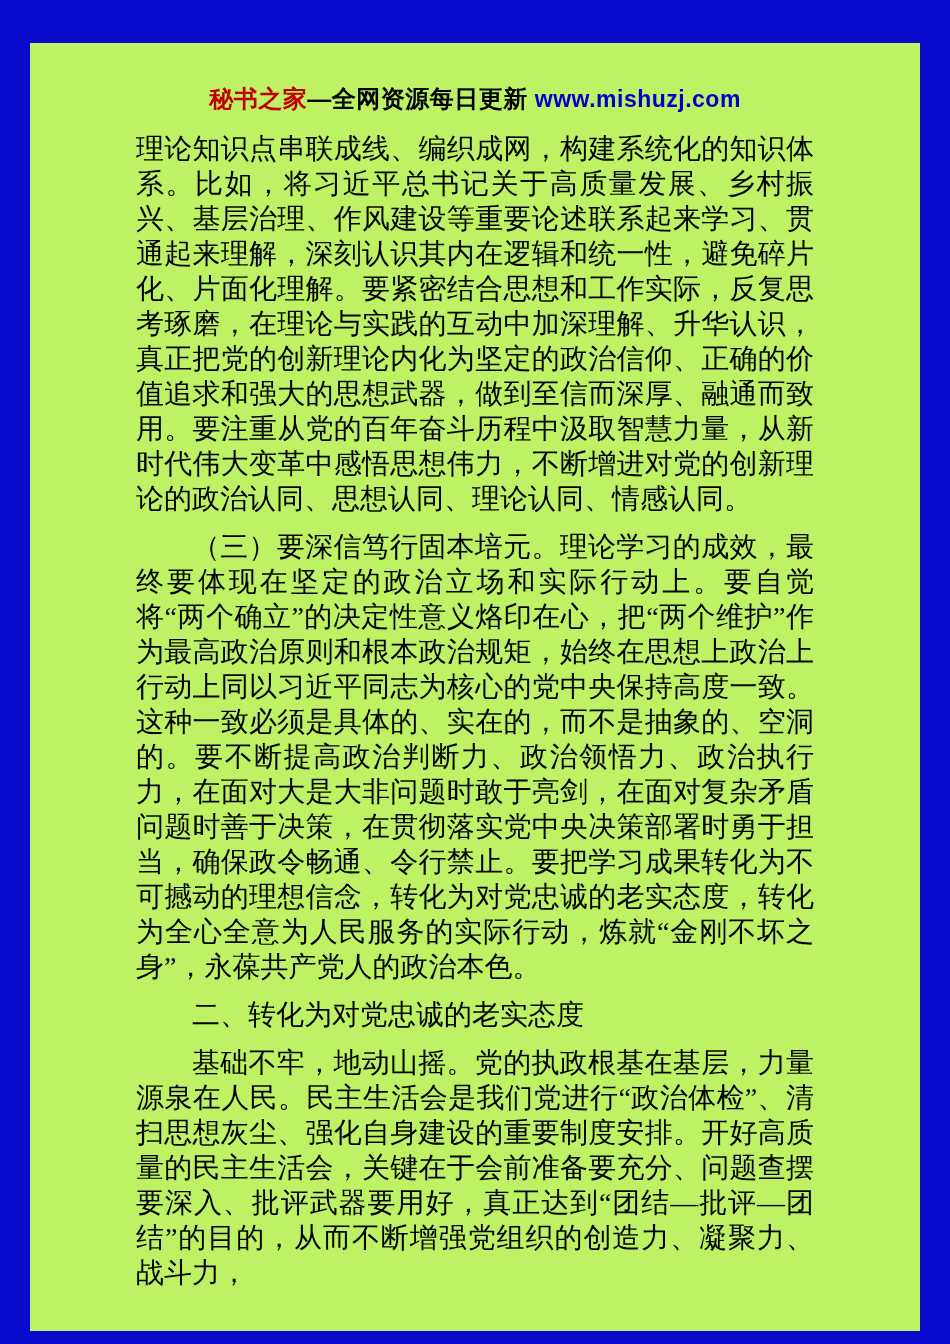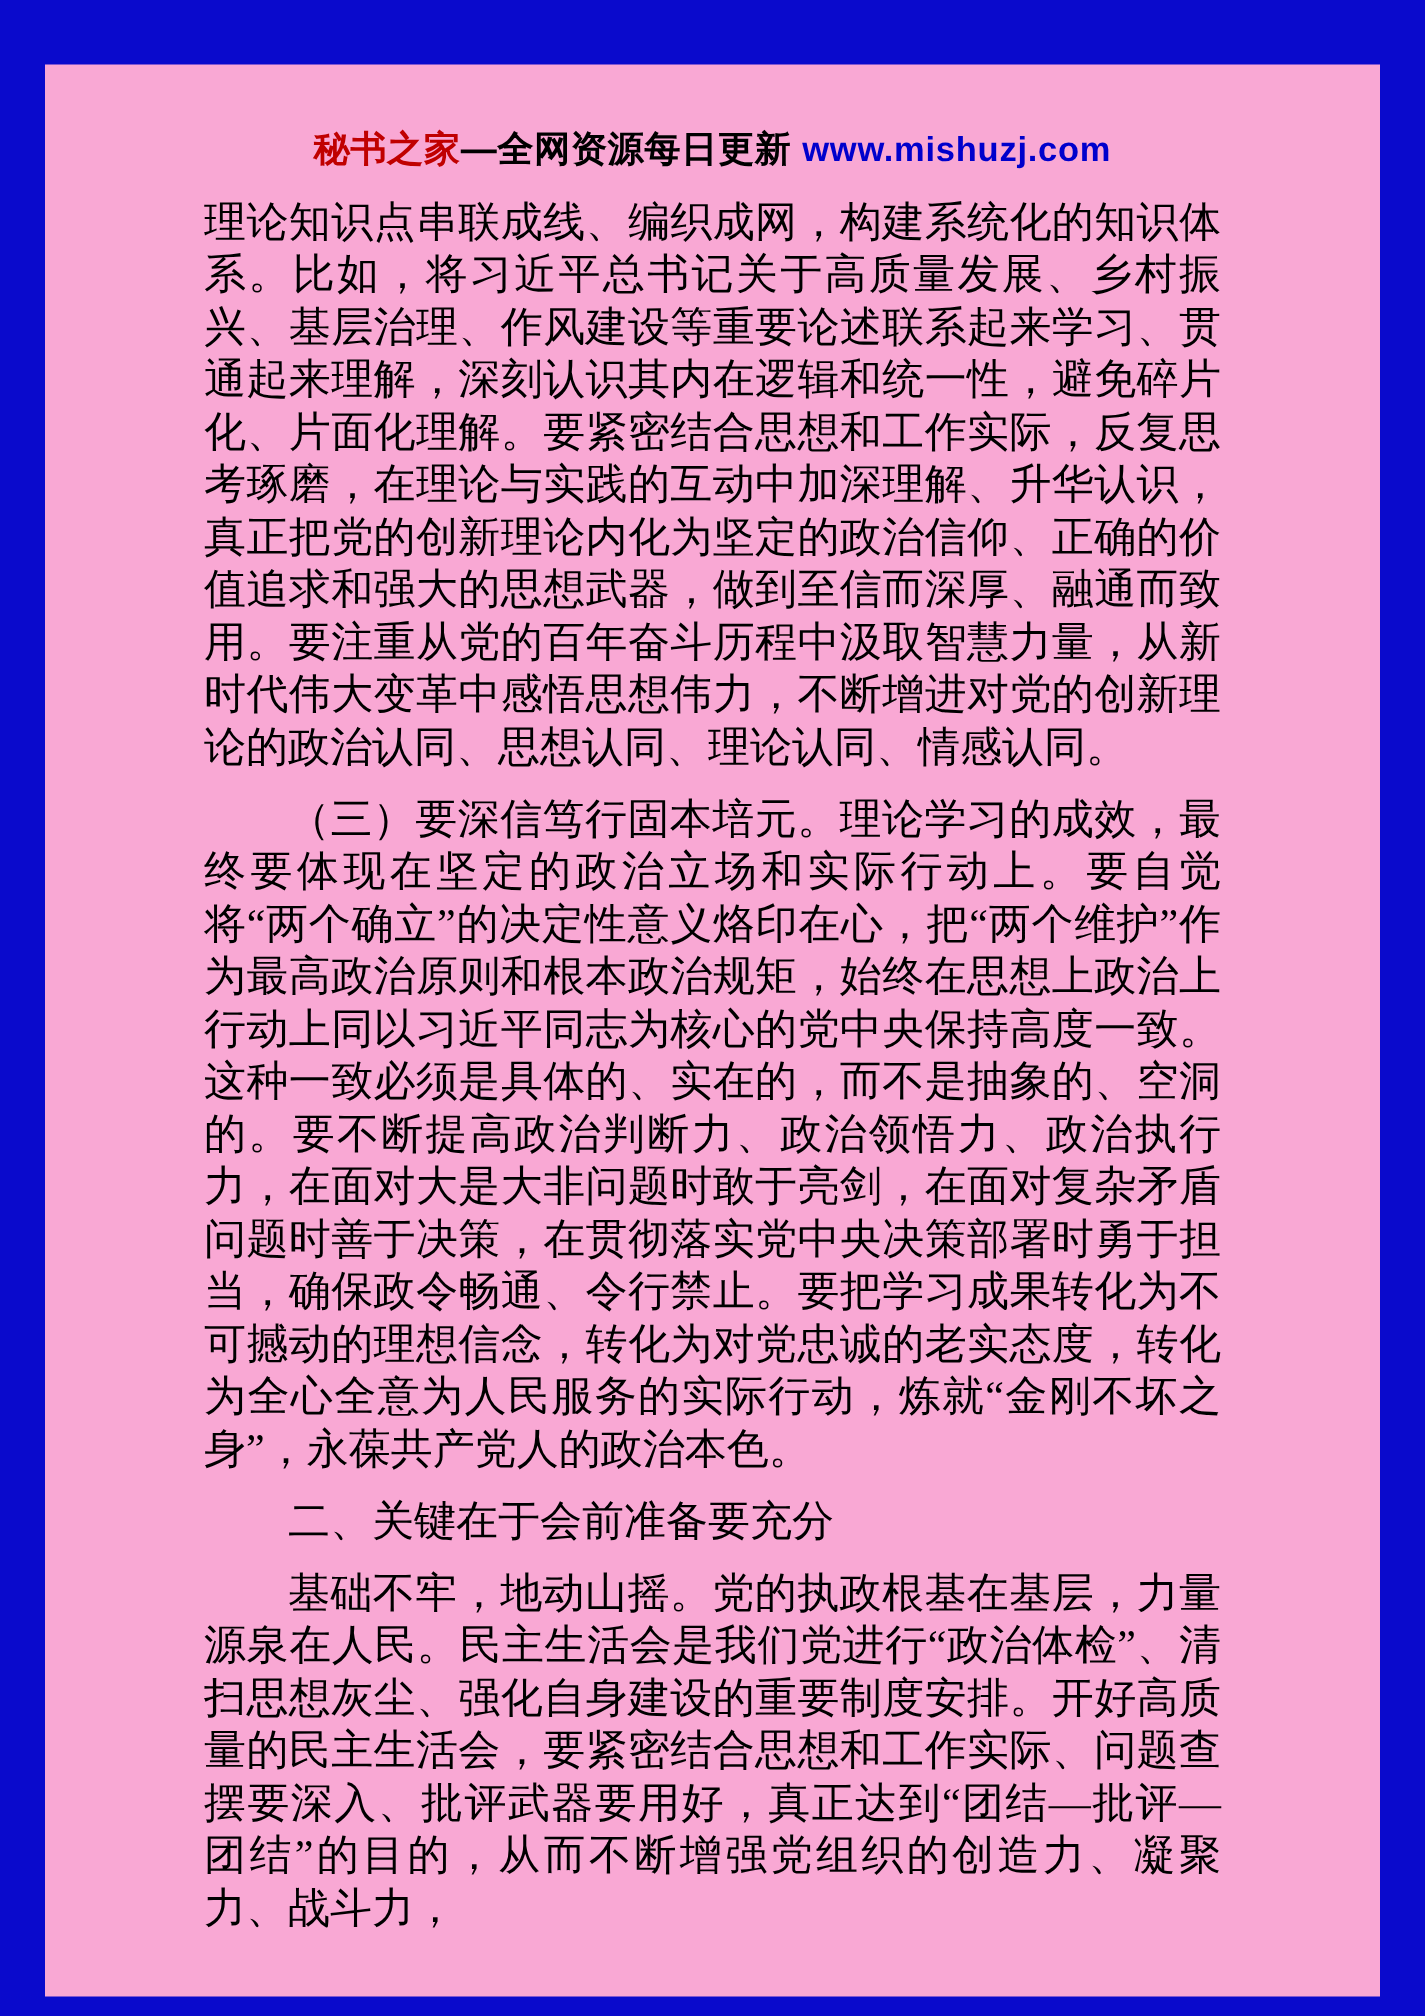--- a/index.html
+++ b/index.html
@@ -38,21 +38,21 @@
     color: #000000;
     text-align: justify;
     text-justify: inter-ideograph;
   }
   .content p { text-align: justify; margin-top: 13px; }
   .content p.indent { text-indent: 2em; }
 </style>
 </head>
 <body style="background: rgb(10, 10, 204);">
 
-<div class="page" style="background: #f9a8d4;">
+<div class="page" style="background: #bef264;">
   <div class="header"><span class="brand" style="color: rgb(192, 0, 0);">秘书之家</span><span class="tagline">—全网资源每日更新 </span><span class="url" style="color: rgb(0, 0, 204);">www.mishuzj.com</span></div>
   <div class="content" style="color: rgb(0, 0, 0);">
       <p>理论知识点串联成线、编织成网，构建系统化的知识体系。比如，将习近平总书记关于高质量发展、乡村振兴、基层治理、作风建设等重要论述联系起来学习、贯通起来理解，深刻认识其内在逻辑和统一性，避免碎片化、片面化理解。要紧密结合思想和工作实际，反复思考琢磨，在理论与实践的互动中加深理解、升华认识，真正把党的创新理论内化为坚定的政治信仰、正确的价值追求和强大的思想武器，做到至信而深厚、融通而致用。要注重从党的百年奋斗历程中汲取智慧力量，从新时代伟大变革中感悟思想伟力，不断增进对党的创新理论的政治认同、思想认同、理论认同、情感认同。</p>
       <p class="indent">（三）要深信笃行固本培元。理论学习的成效，最终要体现在坚定的政治立场和实际行动上。要自觉将“两个确立”的决定性意义烙印在心，把“两个维护”作为最高政治原则和根本政治规矩，始终在思想上政治上行动上同以习近平同志为核心的党中央保持高度一致。这种一致必须是具体的、实在的，而不是抽象的、空洞的。要不断提高政治判断力、政治领悟力、政治执行力，在面对大是大非问题时敢于亮剑，在面对复杂矛盾问题时善于决策，在贯彻落实党中央决策部署时勇于担当，确保政令畅通、令行禁止。要把学习成果转化为不可撼动的理想信念，转化为对党忠诚的老实态度，转化为全心全意为人民服务的实际行动，炼就“金刚不坏之身”，永葆共产党人的政治本色。</p>
-      <p class="indent">二、关键在于会前准备要充分</p>
-      <p class="indent">基础不牢，地动山摇。党的执政根基在基层，力量源泉在人民。民主生活会是我们党进行“政治体检”、清扫思想灰尘、强化自身建设的重要制度安排。开好高质量的民主生活会，要紧密结合思想和工作实际、问题查摆要深入、批评武器要用好，真正达到“团结—批评—团结”的目的，从而不断增强党组织的创造力、凝聚力、战斗力，</p>
+      <p class="indent">二、转化为对党忠诚的老实态度</p>
+      <p class="indent">基础不牢，地动山摇。党的执政根基在基层，力量源泉在人民。民主生活会是我们党进行“政治体检”、清扫思想灰尘、强化自身建设的重要制度安排。开好高质量的民主生活会，关键在于会前准备要充分、问题查摆要深入、批评武器要用好，真正达到“团结—批评—团结”的目的，从而不断增强党组织的创造力、凝聚力、战斗力，</p>
     </div>
 </div>
 
 </body></html>

